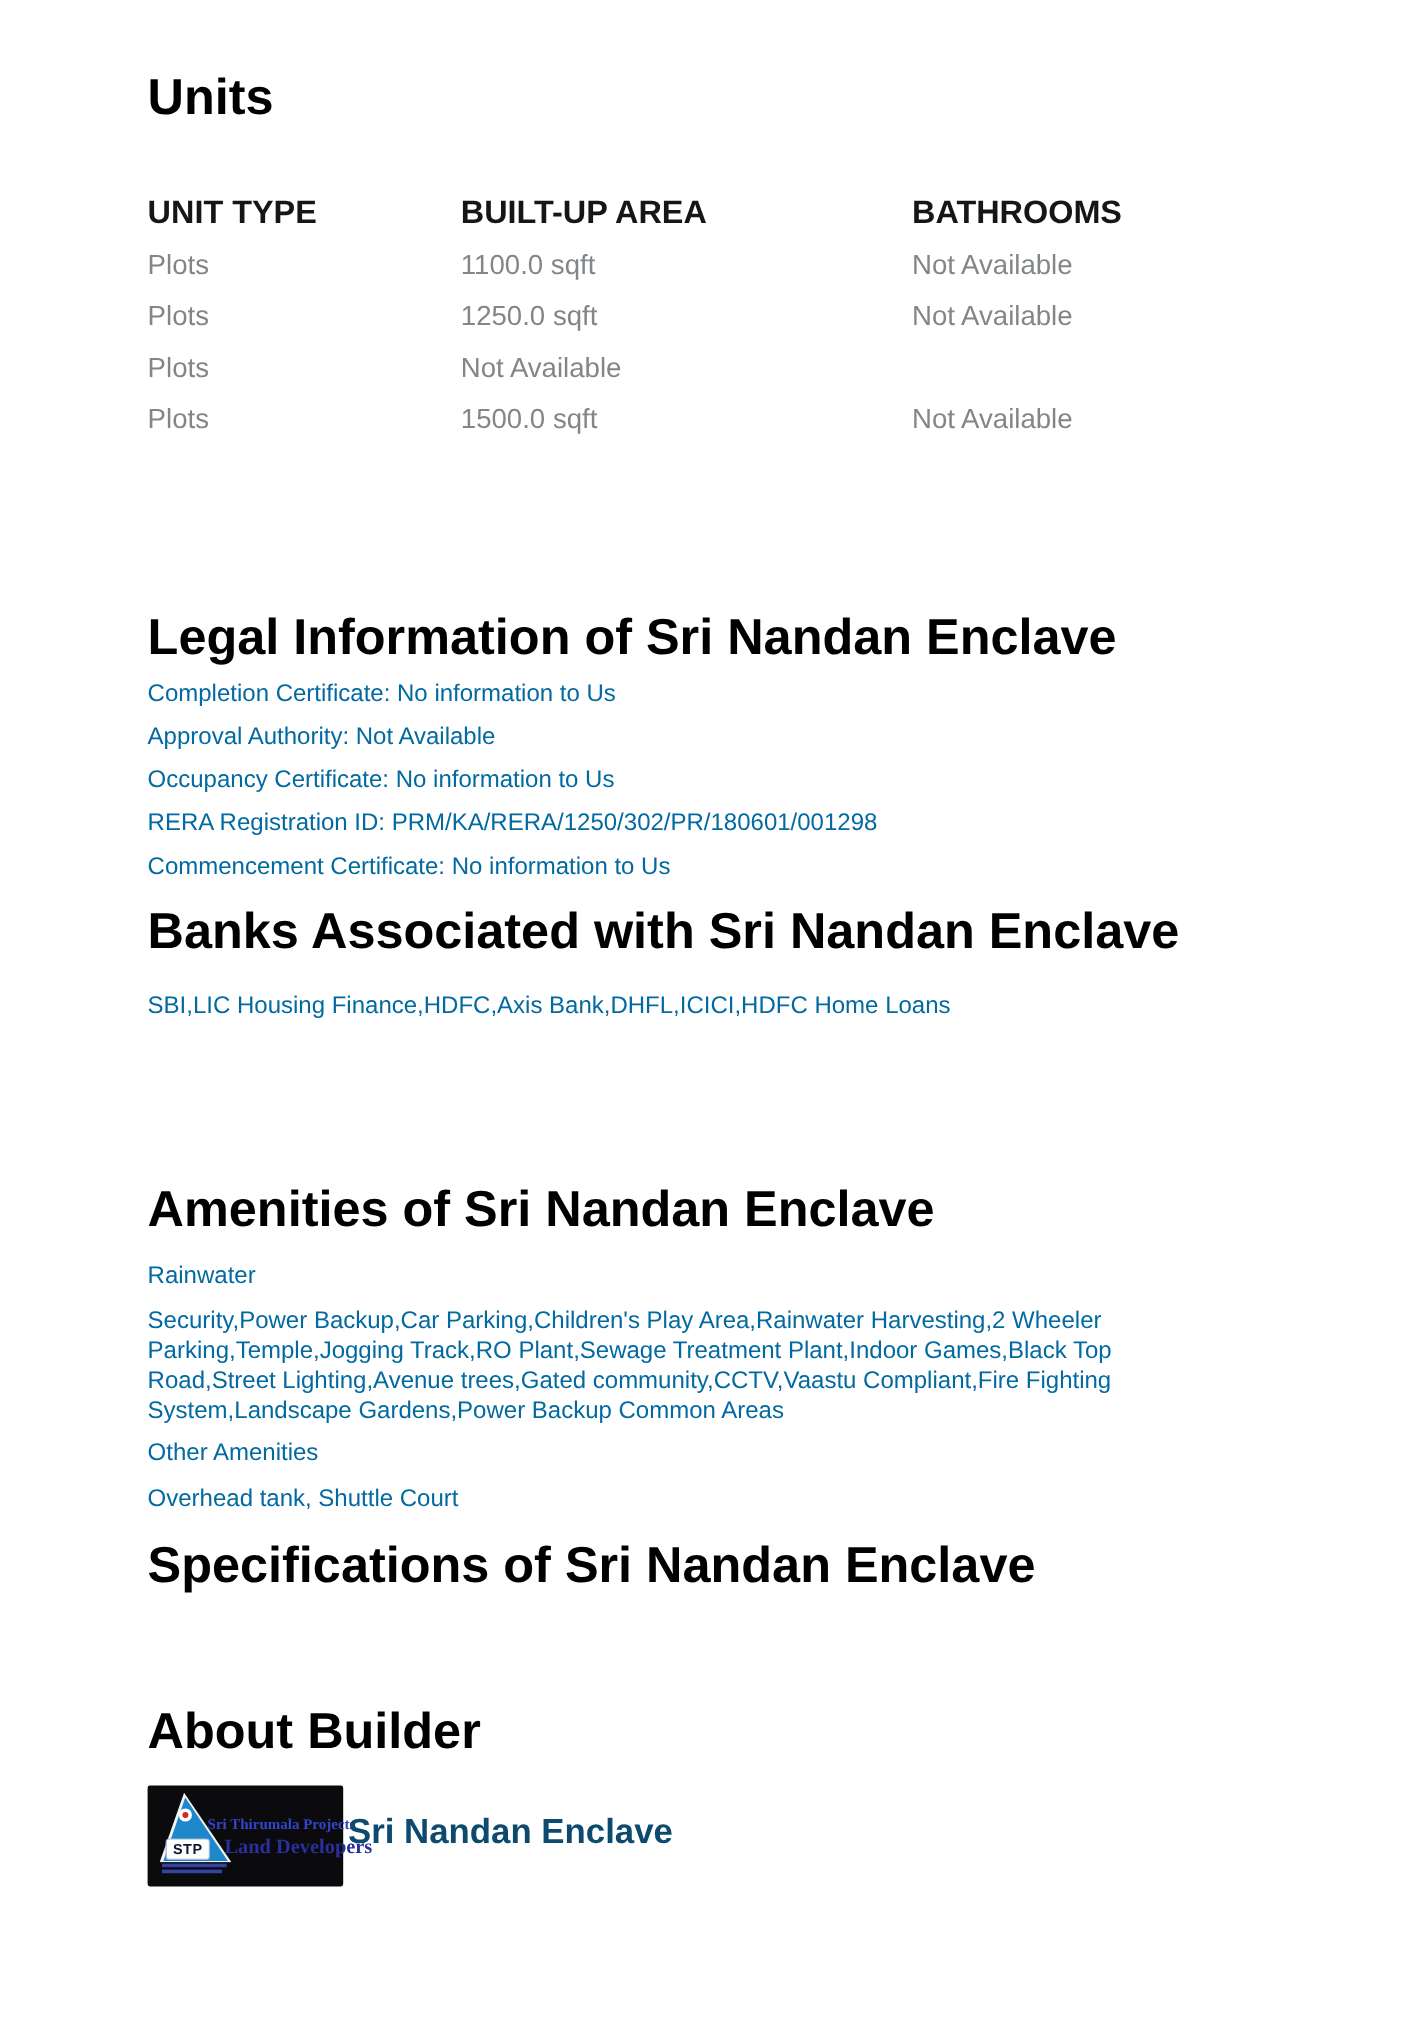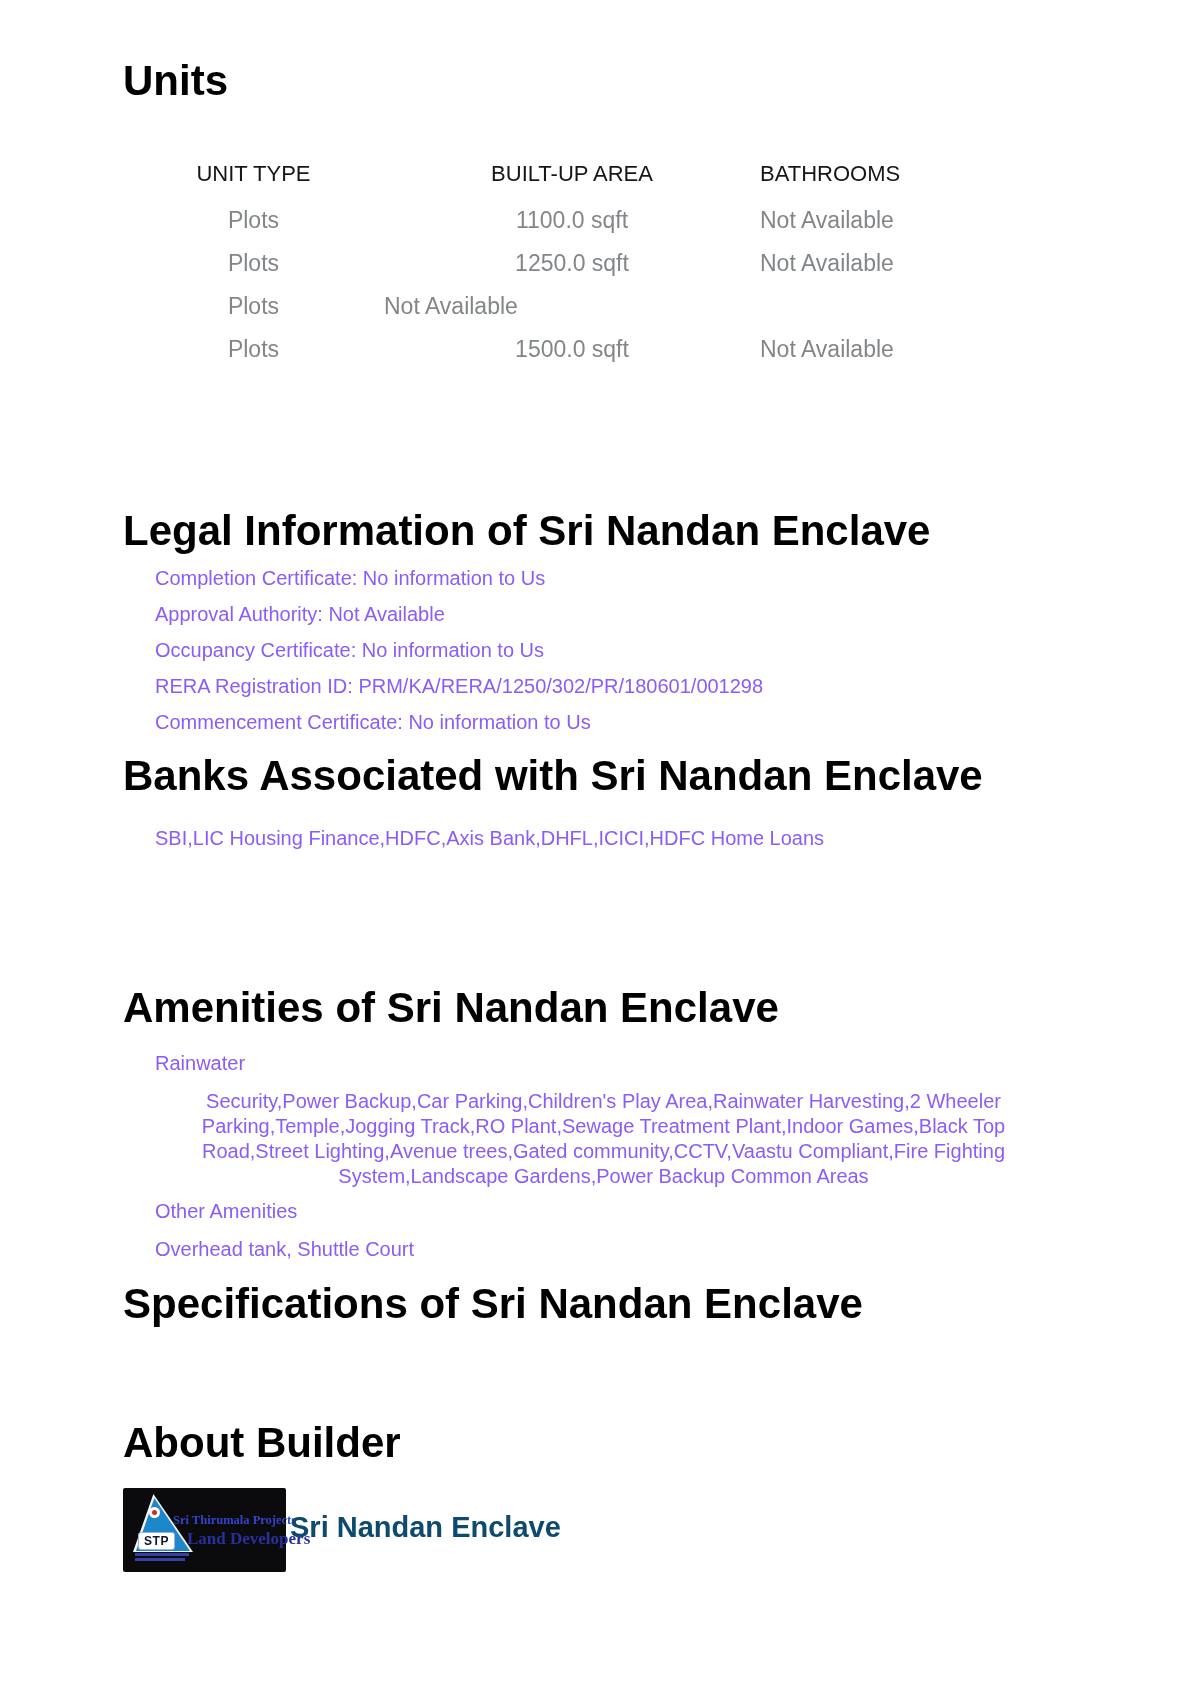--- a/index.html
+++ b/index.html
@@ -2,39 +2,37 @@
 <html><head>
 <meta charset="utf-8">
 <style>
   html,body{margin:0;padding:0;background:#ffffff;}
   .page{
     position:relative;
     width:1060px;height:1684px;
     background:#ffffff;
     font-family:"Liberation Sans", sans-serif;
     overflow:hidden;
-    text-align:center;
   }
   .h2{
     position:absolute;left:123px;
     font-size:42px;font-weight:700;color:#000000;
     line-height:1.2;white-space:nowrap;
   }
   
   .trow{position:absolute;left:123px;display:flex;white-space:nowrap;}
   .trow .c1{width:261px;}
   .trow .c2{width:376px;}
-  .thead{font-size:22px;font-weight:400;color:#161616;line-height:1.2;}
+  .thead{font-size:27px;font-weight:700;color:#161616;line-height:1.2;}
   .tbody{font-size:23px;font-weight:400;color:#828689;line-height:1.2;}
   
   .para{
     position:absolute;left:123px;
-    font-size:20px;color:#8b5cf6;line-height:25px;
+    font-size:20px;color:#0369a1;line-height:25px;
     width:897px;
-    margin-left:32px;
   }
   .oneline{white-space:nowrap;width:auto;}
   
   .builder-name{
     position:absolute;left:290px;top:1510px;
     font-size:29px;font-weight:700;color:#0c4a6e;white-space:nowrap;line-height:1.2;
   }
   .logo{
     position:absolute;left:123px;top:1488px;
     width:163px;height:84px;background:#0b0b0d;border-radius:2px;

